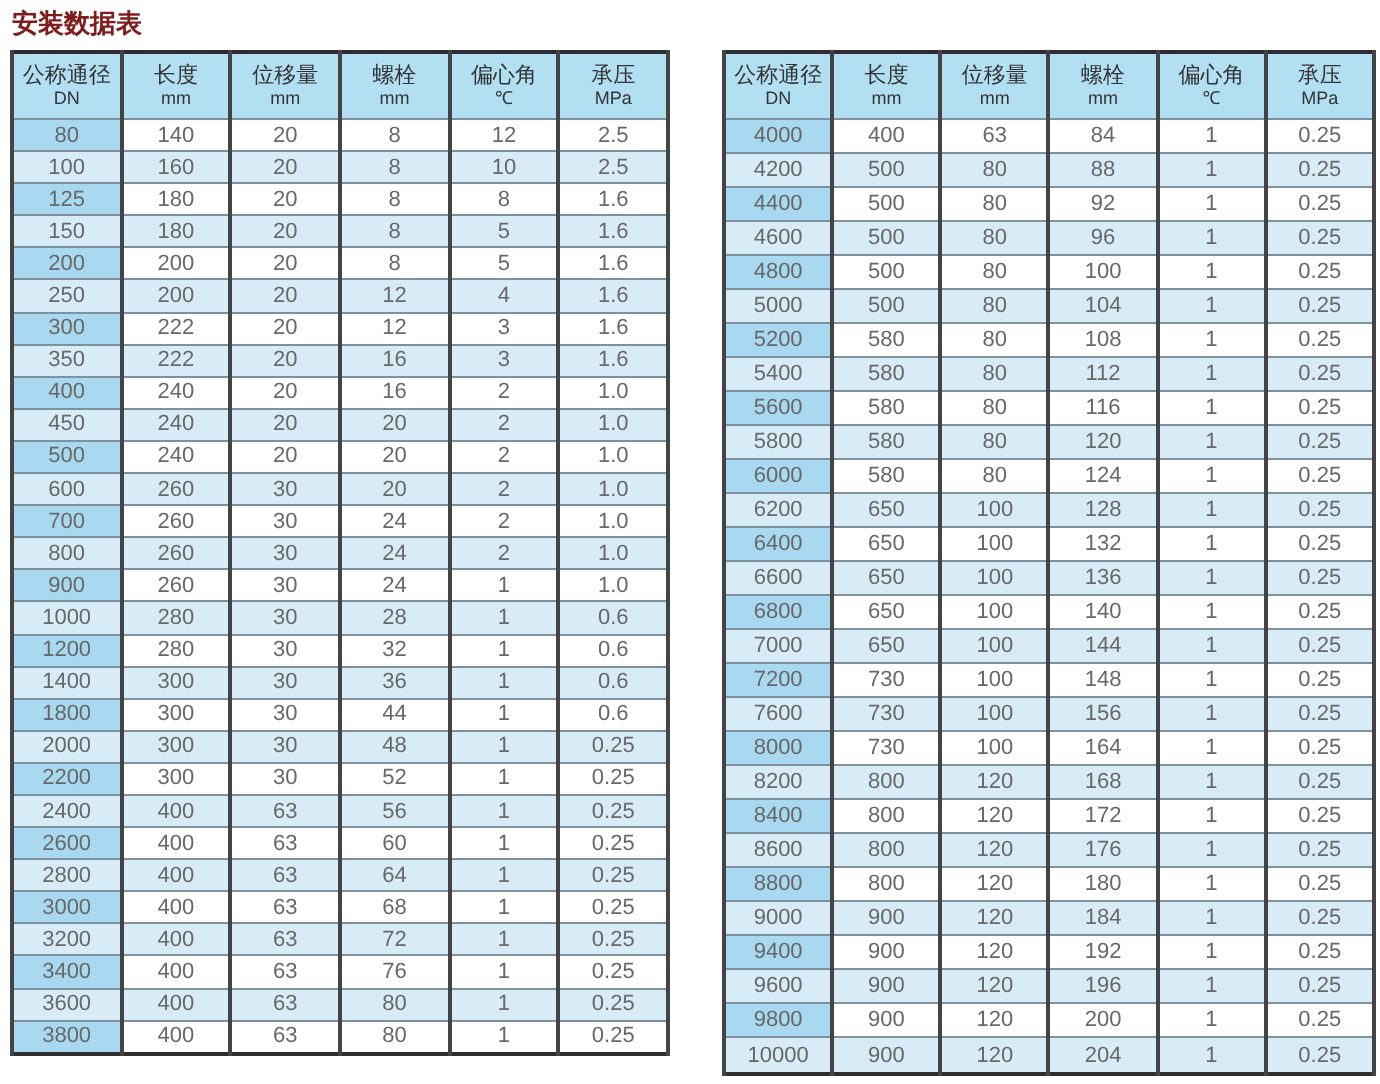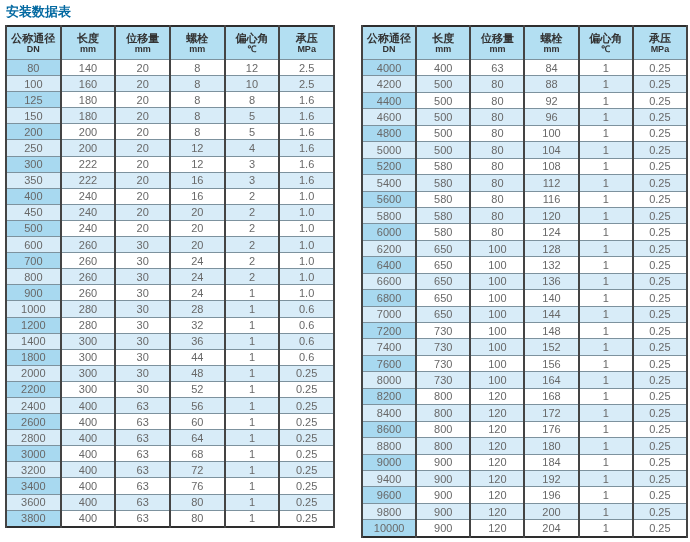--- a/index.html
+++ b/index.html
@@ -12,42 +12,42 @@
     --data-text:#686868;
     --header-text:#333333;
   }
   html,body{margin:0;padding:0;}
   body{
     width:690px;height:542px;position:relative;background:#ffffff;
     font-family:"Liberation Sans", sans-serif;
   }
   .title{
     position:absolute;left:6px;top:3px;margin:0;
-    font-size:13px;font-weight:bold;color:#0369a1;
+    font-size:13px;font-weight:bold;color:#7f1d1d;
   }
   .twrap{position:absolute;top:25px;}
   .twrap.left{left:5px;width:330px;height:503px;}
   .twrap.right{left:361px;width:327px;height:513px;}
   table{
     width:100%;height:100%;
     border-collapse:collapse;table-layout:fixed;
     border:2px solid var(--outer-border);
   }
   th,td{
     border-left:2px solid var(--v-border);
     border-right:2px solid var(--v-border);
     border-top:1px solid var(--h-border);
     border-bottom:1px solid var(--h-border);
     text-align:center;vertical-align:middle;
     padding:0;overflow:hidden;white-space:nowrap;
   }
   thead th{
     background:var(--header-bg);
     color:var(--header-text);
-    font-size:11px;font-weight:bold;
+    font-size:11px;font-weight:normal;
     height:32px;line-height:1.15;
   }
   thead th .unit{display:block;font-size:9px;}
   tbody td{
     font-size:11px;color:var(--data-text);background:#ffffff;
   }
   tbody tr:nth-child(even) td{background:var(--alt-bg);}
   tbody td.dn{background:var(--dn-bg);}
 </style>
 </head>
@@ -447,28 +447,20 @@
         </tr>
         <tr>
           <td class="dn">7200</td>
           <td>730</td>
           <td>100</td>
           <td>148</td>
           <td>1</td>
           <td>0.25</td>
         </tr>
         <tr>
-          <td class="dn">7400</td>
-          <td>730</td>
-          <td>100</td>
-          <td>152</td>
-          <td>1</td>
-          <td>0.25</td>
-        </tr>
-        <tr>
           <td class="dn">7600</td>
           <td>730</td>
           <td>100</td>
           <td>156</td>
           <td>1</td>
           <td>0.25</td>
         </tr>
         <tr>
           <td class="dn">8000</td>
           <td>730</td>

